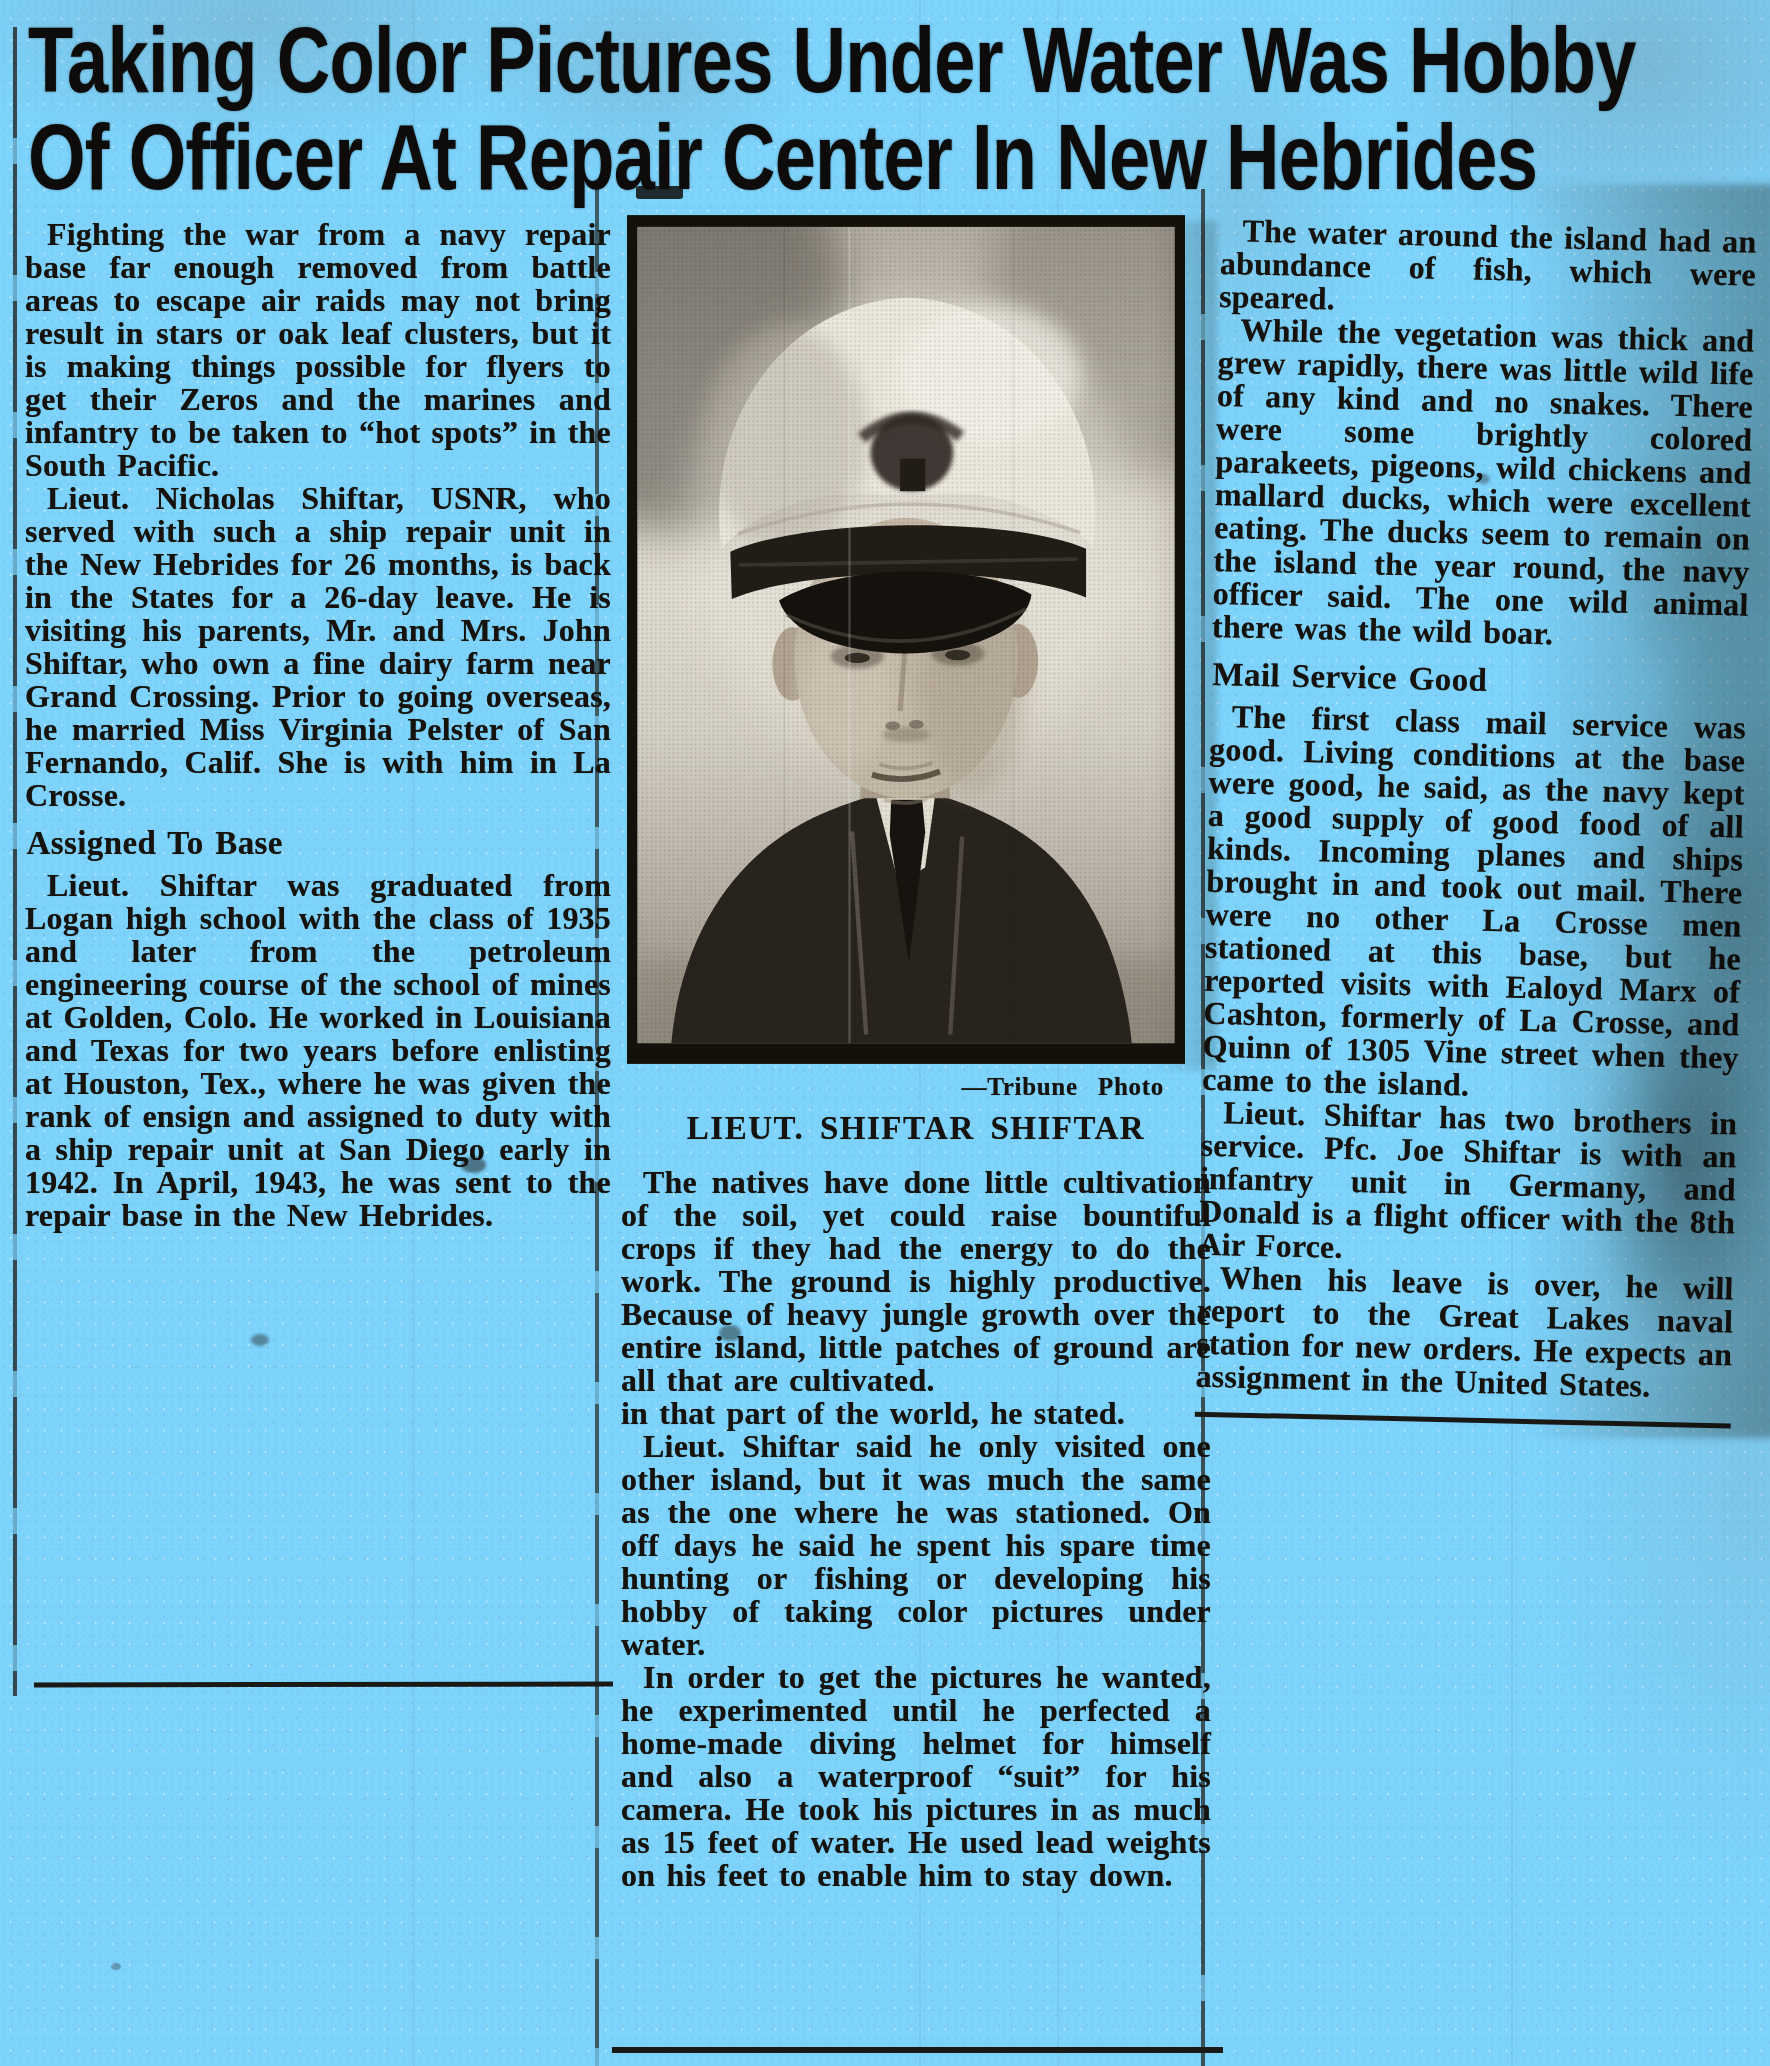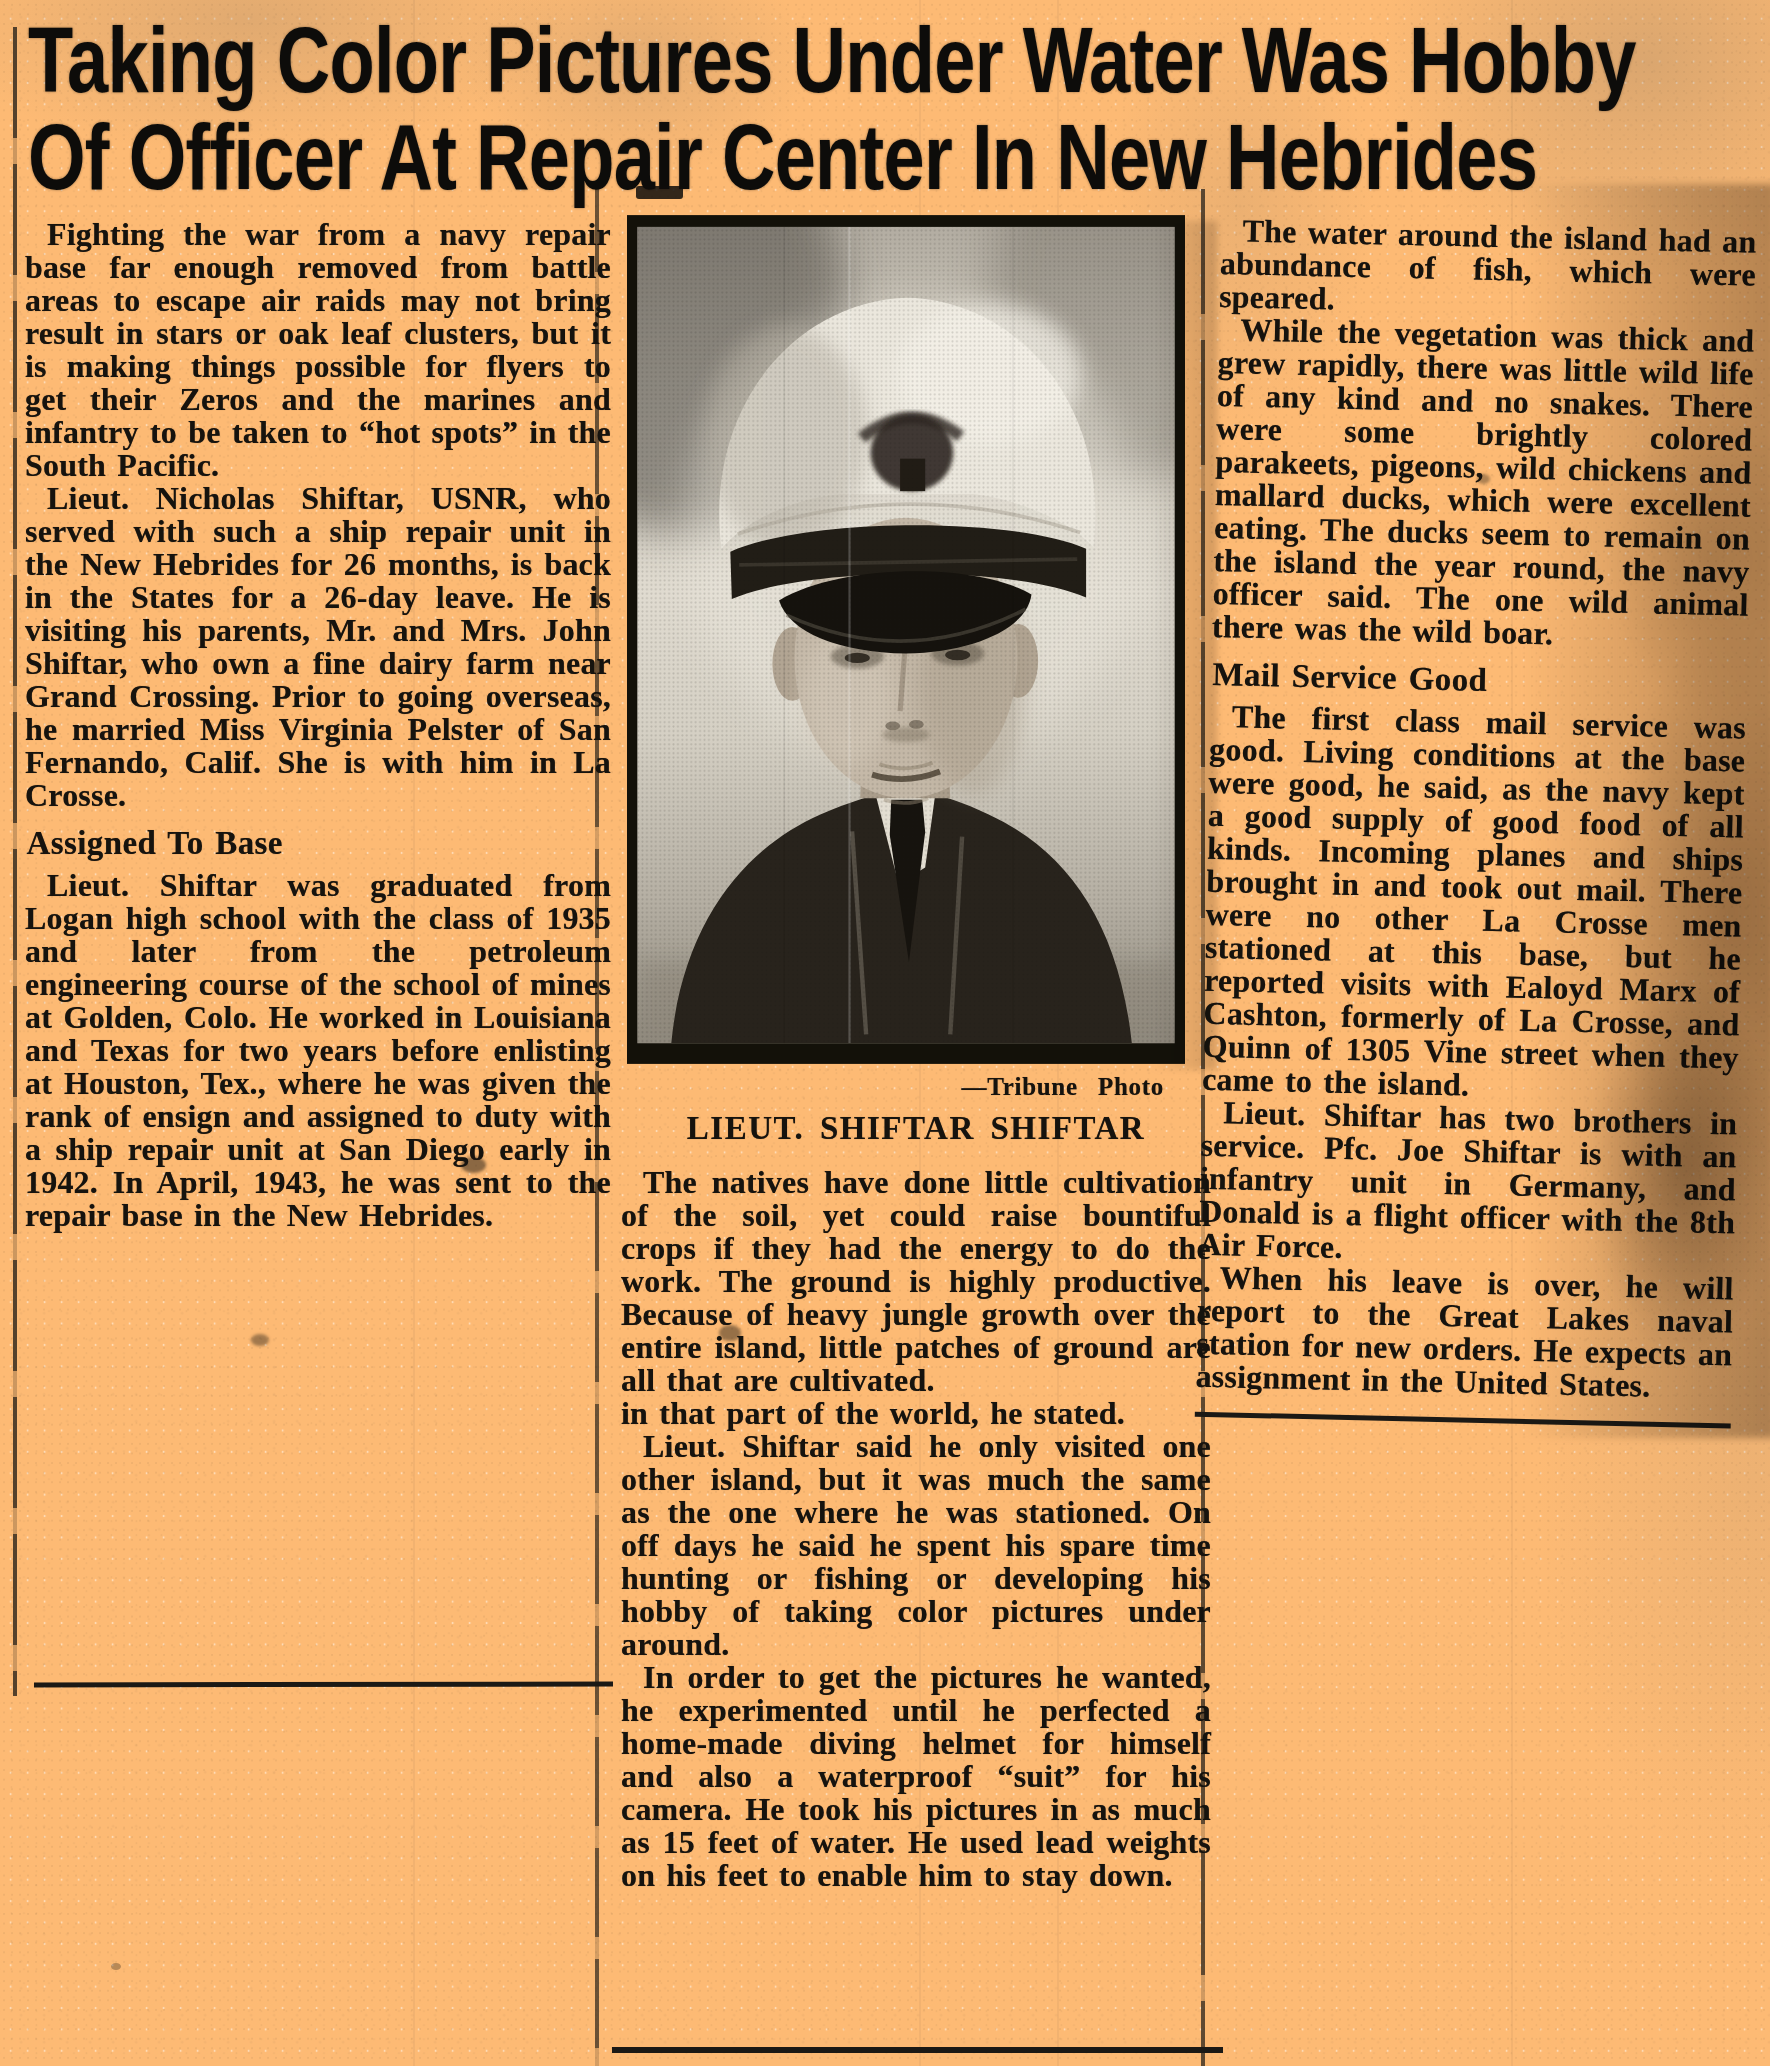--- a/index.html
+++ b/index.html
@@ -1,18 +1,18 @@
 <!DOCTYPE html>
 <html style="font-size:11.8px"><head>
 <meta charset="utf-8">
 <style>
   html,body{margin:0;padding:0;background:#d8d6d0;}
   .paper{
     position:relative;width:1771px;height:2066px;overflow:hidden;
-    background:#fdba74;
+    background:#7dd3fc;
     font-family:"Liberation Serif","DejaVu Serif",serif;
   }
   
   .noise{
     position:absolute;inset:0;z-index:1;pointer-events:none;
     background-image:
       radial-gradient(rgba(30,28,24,.06) 0.7px, transparent 1.2px),
       radial-gradient(rgba(30,28,24,.05) 0.7px, transparent 1.2px),
       radial-gradient(rgba(255,255,255,.55) 0.7px, transparent 1.2px),
       radial-gradient(rgba(30,28,24,.045) 0.9px, transparent 1.4px);
@@ -228,21 +228,21 @@
         <rect x="14" y="16" width="728" height="1106" fill="url(#ht)"></rect>
       </g>
     </svg>
   </div>
 
   <div class="col col-mid-text">
     <div class="photo-credit">—Tribune Photo</div>
     <div class="photo-name">LIEUT. SHIFTAR SHIFTAR</div>
     <p class="body-p">The natives have done little cultivation of the soil, yet could raise bountiful crops if they had the energy to do the work. The ground is highly productive. Because of heavy jungle growth over the entire island, little patches of ground are all that are cultivated.</p>
     <p class="body-p no-indent">in that part of the world, he stated.</p>
-    <p class="body-p">Lieut. Shiftar said he only visited one other island, but it was much the same as the one where he was stationed. On off days he said he spent his spare time hunting or fishing or developing his hobby of taking color pictures under around.</p>
+    <p class="body-p">Lieut. Shiftar said he only visited one other island, but it was much the same as the one where he was stationed. On off days he said he spent his spare time hunting or fishing or developing his hobby of taking color pictures under water.</p>
     <p class="body-p">In order to get the pictures he wanted, he experimented until he perfected a home-made diving helmet for himself and also a waterproof “suit” for his camera. He took his pictures in as much as 15 feet of water. He used lead weights on his feet to enable him to stay down.</p>
   </div>
 
   <div class="col col-right">
     <p class="body-p">The water around the island had an abundance of fish, which were speared.</p>
     <p class="body-p">While the vegetation was thick and grew rapidly, there was little wild life of any kind and no snakes. There were some brightly colored parakeets, pigeons, wild chickens and mallard ducks, which were excellent eating. The ducks seem to remain on the island the year round, the navy officer said. The one wild animal there was the wild boar.</p>
     <h3 class="subhead">Mail Service Good</h3>
     <p class="body-p">The first class mail service was good. Living conditions at the base were good, he said, as the navy kept a good supply of good food of all kinds. Incoming planes and ships brought in and took out mail. There were no other La Crosse men stationed at this base, but he reported visits with Ealoyd Marx of Cashton, formerly of La Crosse, and Quinn of 1305 Vine street when they came to the island.</p>
     <p class="body-p">Lieut. Shiftar has two brothers in service. Pfc. Joe Shiftar is with an infantry unit in Germany, and Donald is a flight officer with the 8th Air Force.</p>
     <p class="body-p">When his leave is over, he will report to the Great Lakes naval station for new orders. He expects an assignment in the United States.</p>

